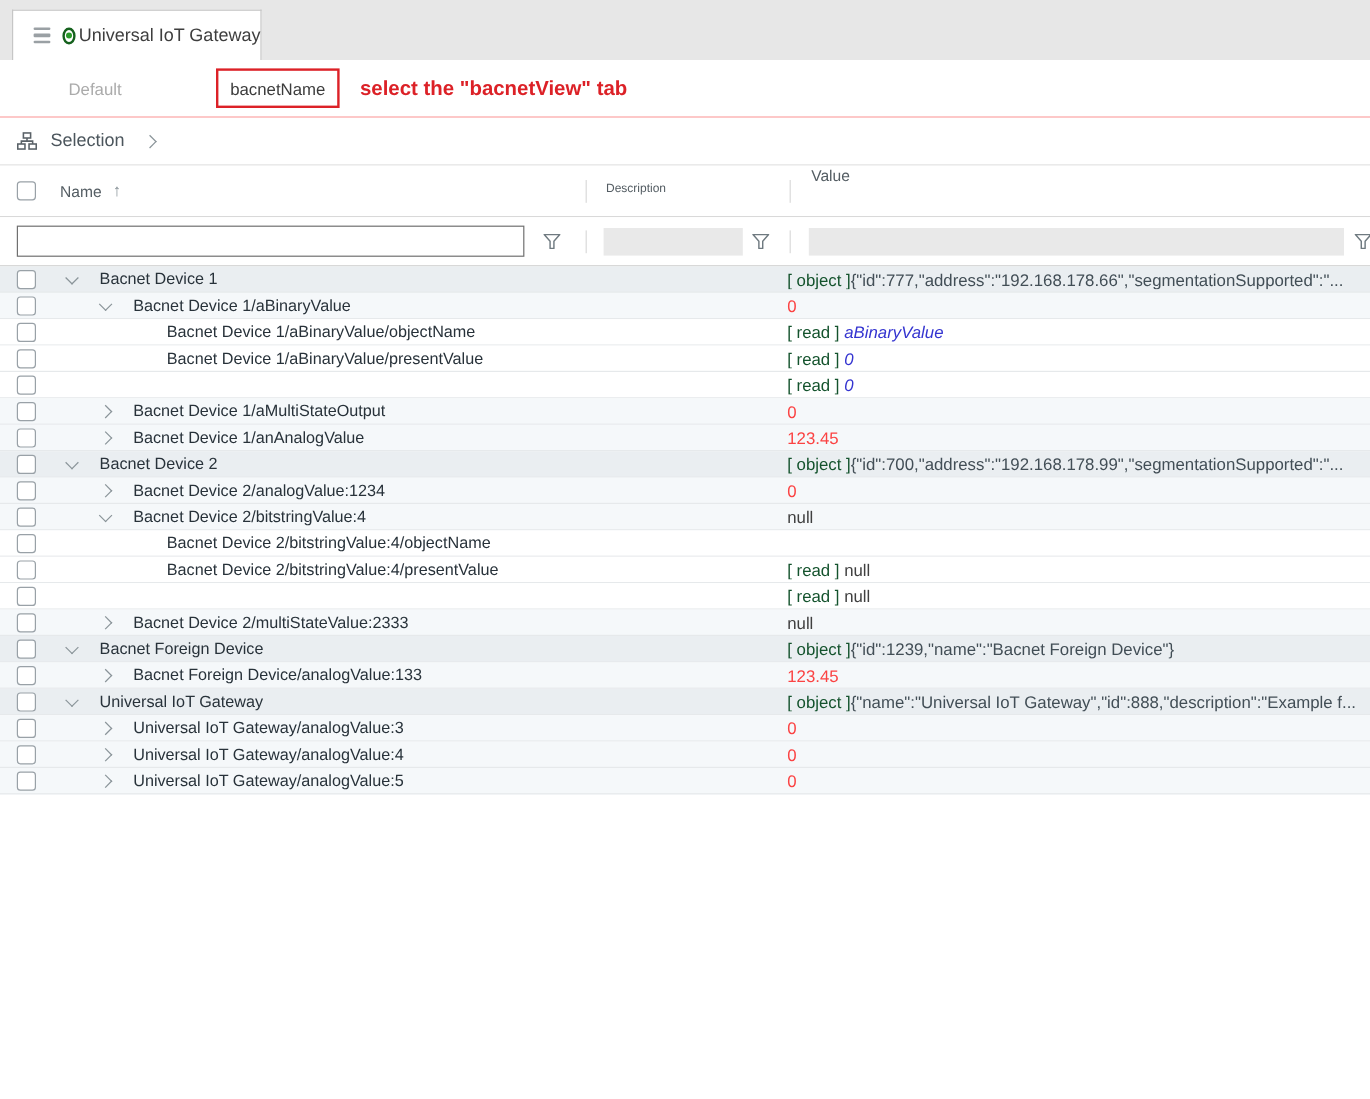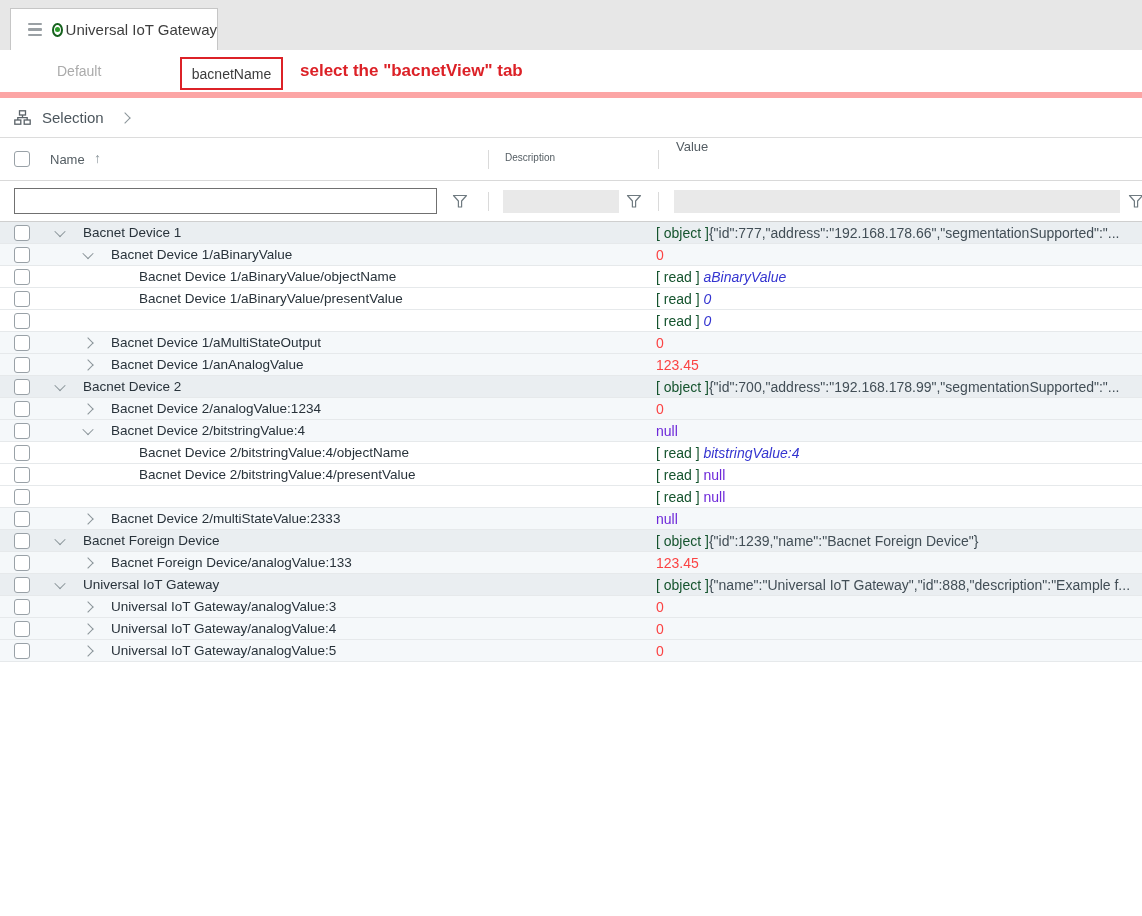--- a/index.html
+++ b/index.html
@@ -12,21 +12,21 @@
              background:#fff; border:1px solid #c6c6c6; border-bottom:none;
              display:flex; align-items:center; padding-left:17px; }
   .burger { display:inline-flex; flex-direction:column; gap:3px; width:20px; }
   .burger i { display:block; height:2.5px; background:#9aa0a4; border-radius:1px; }
   .radio { width:14px; height:14px; border:2.5px solid #15611d; border-radius:50%;
            display:inline-flex; align-items:center; justify-content:center; margin-left:10px; }
   .radio i { width:5px; height:5px; background:#2a9a2a; border-radius:50%; }
   .tab-title { margin-left:3px; font-size:15px; color:#3e3e3e; white-space:nowrap; }
 
   
-  .subtabs { position:relative; height:48px; background:#fff; border-bottom:6px solid #fca5a5;text-align:center; }
+  .subtabs { position:relative; height:48px; background:#fff; border-bottom:1px solid #fca5a5;text-align:center; }
   .subtab-default { position:absolute; left:57px; top:50%; transform:translateY(-50%);
                     font-size:14px; color:#ababab; cursor:default; }
   .redbox { position:absolute; left:180px; top:7px; width:103px; height:33px;
             border:2px solid #dc2127; display:flex; align-items:center; justify-content:center; }
   .subtab-active { font-size:14px; color:#3c3c3c; }
   .annotation { position:absolute; left:300px; top:50%; transform:translateY(-50%);
                 font-size:17px; font-weight:bold; color:#dc2127; }
 
   
   .crumbbar { position:relative; height:40px; border-bottom:1px solid #dcdcdc;
@@ -73,21 +73,21 @@
   .bg-leaf { background:#fff; }
   .trow .cbx { margin-left:14px; }
   .tspacer { display:inline-block; height:1px; }
   .chevslot { width:18px; min-width:18px; display:inline-flex; align-items:center; justify-content:center; }
   .tname { margin-left:14px; font-size:13.5px; color:#28323a; white-space:nowrap; }
   .tval { position:absolute; left:656px; right:0; white-space:pre; overflow:hidden;
           font-size:14px; }
   .v-tag  { color:#14532d;text-align:right; }
   .v-json { color:#424e56; }
   .v-red  { color:#fb4343; }
-  .v-mag  { color:#6d28d9; }
+  .v-mag  { color:#404040; }
   .v-blue { color:#3434d0;font-style:italic; }
 </style>
 </head>
 <body>
 
 <div class="topbar">
   <div class="app-tab">
     <span class="burger">
         <i></i>
         <i></i>
@@ -234,21 +234,20 @@
         <span class="chev open"></span>
       </span>
       <span class="tname">Bacnet Device 2/bitstringValue:4</span>
       <span class="tval"><span class="vp v-mag">null</span></span>
     </div>
     <div class="trow bg-leaf">
       <span class="cbx"></span>
       <span class="tspacer" style="width: 77px;"></span>
       <span class="chevslot"></span>
       <span class="tname">Bacnet Device 2/bitstringValue:4/objectName</span>
-      <span class="tval"><span class="vp v-tag">[ read ] </span><span class="vp v-blue">bitstringValue:4</span></span>
     </div>
     <div class="trow bg-leaf">
       <span class="cbx"></span>
       <span class="tspacer" style="width: 77px;"></span>
       <span class="chevslot"></span>
       <span class="tname">Bacnet Device 2/bitstringValue:4/presentValue</span>
       <span class="tval"><span class="vp v-tag">[ read ] </span><span class="vp v-mag">null</span></span>
     </div>
     <div class="trow bg-leaf">
       <span class="cbx"></span>

